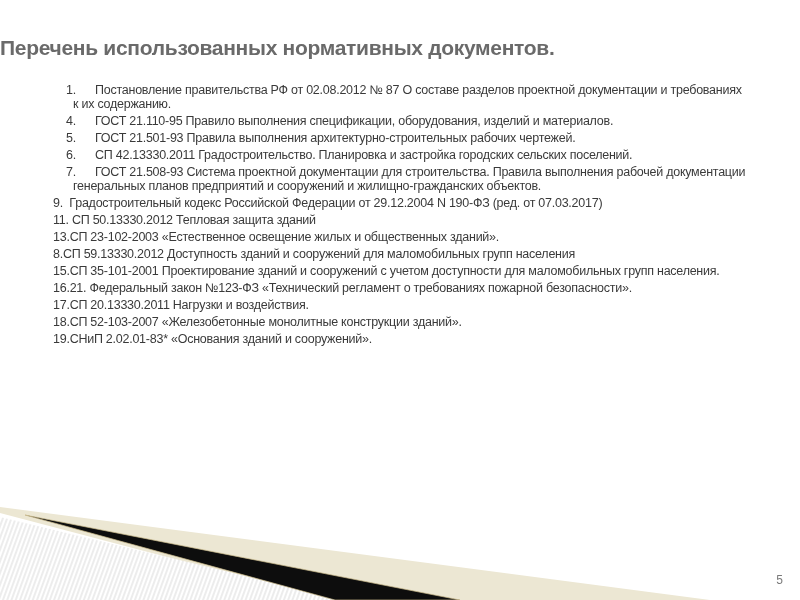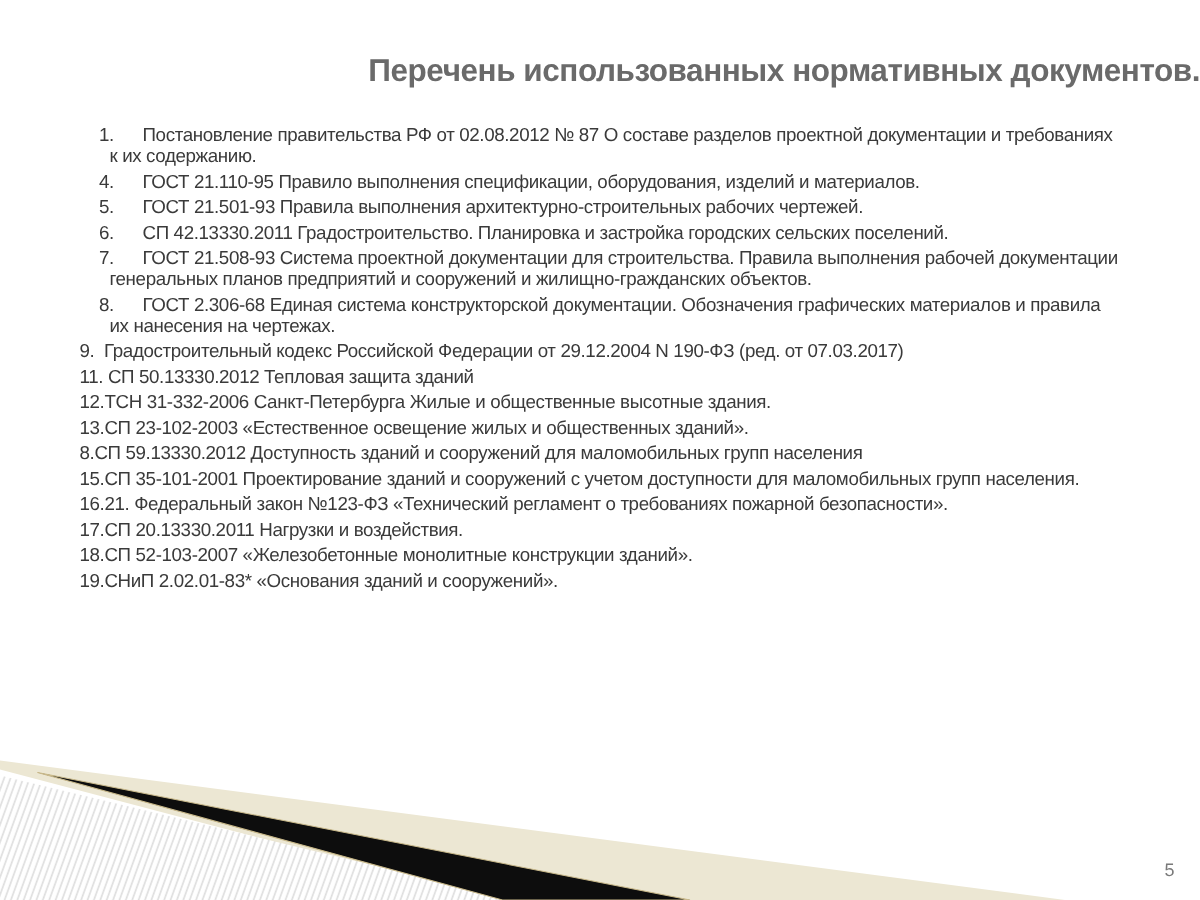--- a/index.html
+++ b/index.html
@@ -12,21 +12,21 @@
     width:800px;height:600px;
     background:#ffffff;
     font-family:"Liberation Sans","DejaVu Sans",sans-serif;
     overflow:hidden;
     position:relative;
   }
   .slide{position:absolute;inset:0;}
   .title{
     margin:0;
     padding-top:34px;
-    text-align:right;
+    text-align:left;
     font-size:21px;
     font-weight:bold;
     letter-spacing:-0.3px;
     color:var(--title-color);
     line-height:27px;
   }
   .list{
     margin-top:22px;
     margin-left:53px;
     width:694px;
@@ -75,24 +75,22 @@
 <div class="slide">
 
   <h1 class="title">Перечень использованных нормативных документов.</h1>
 
   <div class="list">
       <div class="item a"><span class="num">1.</span><span class="txt">Постановление правительства РФ от 02.08.2012 № 87 О составе разделов проектной документации и требованиях к их содержанию.</span></div>
       <div class="item a"><span class="num">4.</span><span class="txt">ГОСТ 21.110-95 Правило выполнения спецификации, оборудования, изделий и материалов.</span></div>
       <div class="item a"><span class="num">5.</span><span class="txt">ГОСТ 21.501-93 Правила выполнения архитектурно-строительных рабочих чертежей.</span></div>
       <div class="item a"><span class="num">6.</span><span class="txt">СП 42.13330.2011 Градостроительство. Планировка и застройка городских сельских поселений.</span></div>
       <div class="item a"><span class="num">7.</span><span class="txt">ГОСТ 21.508-93 Система проектной документации для строительства. Правила выполнения рабочей документации генеральных планов предприятий и сооружений и жилищно-гражданских объектов.</span></div>
-      <div class="item a"><span class="num">8.</span><span class="txt">ГОСТ 2.306-68 Единая система конструкторской документации. Обозначения графических материалов и правила их нанесения на чертежах.</span></div>
       <div class="item b"><span class="num"></span><span class="txt">9.  Градостроительный кодекс Российской Федерации от 29.12.2004 N 190-ФЗ (ред. от 07.03.2017)</span></div>
       <div class="item b"><span class="num"></span><span class="txt">11. СП 50.13330.2012 Тепловая защита зданий</span></div>
-      <div class="item b"><span class="num"></span><span class="txt">12.ТСН 31-332-2006 Санкт-Петербурга Жилые и общественные высотные здания.</span></div>
       <div class="item b"><span class="num"></span><span class="txt">13.СП 23-102-2003 «Естественное освещение жилых и общественных зданий».</span></div>
       <div class="item b"><span class="num"></span><span class="txt">8.СП 59.13330.2012 Доступность зданий и сооружений для маломобильных групп населения</span></div>
       <div class="item b"><span class="num"></span><span class="txt">15.СП 35-101-2001 Проектирование зданий и сооружений с учетом доступности для маломобильных групп населения.</span></div>
       <div class="item b"><span class="num"></span><span class="txt">16.21. Федеральный закон №123-ФЗ «Технический регламент о требованиях пожарной безопасности».</span></div>
       <div class="item b"><span class="num"></span><span class="txt">17.СП 20.13330.2011 Нагрузки и воздействия.</span></div>
       <div class="item b"><span class="num"></span><span class="txt">18.СП 52-103-2007 «Железобетонные монолитные конструкции зданий».</span></div>
       <div class="item b"><span class="num"></span><span class="txt">19.СНиП 2.02.01-83* «Основания зданий и сооружений».</span></div>
     </div>
 
   <svg class="decoration" viewBox="0 0 800 100" preserveAspectRatio="none" aria-hidden="true">

